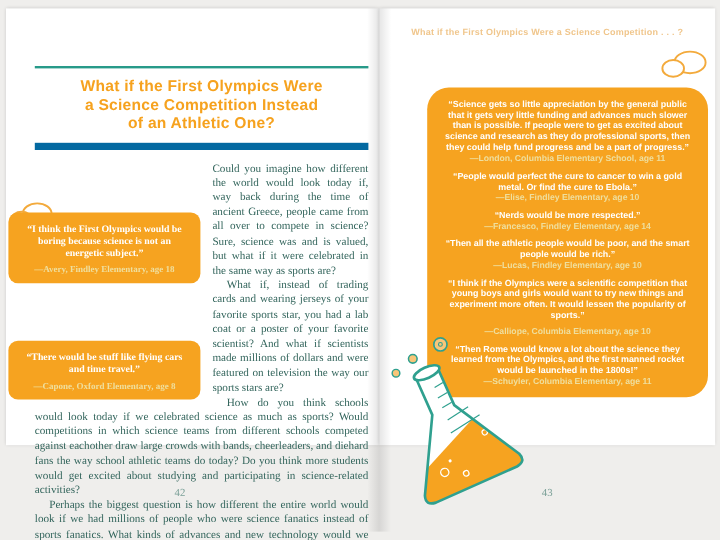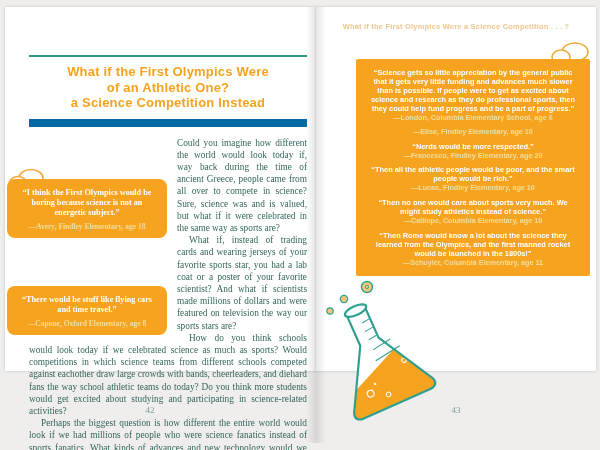--- a/index.html
+++ b/index.html
@@ -6,21 +6,21 @@
   .stage{position:relative;width:600px;height:450px;background:#efeeec;overflow:hidden;
          font-family:"Liberation Sans",sans-serif;}
   .page{position:absolute;top:7px;height:364px;background:#ffffff;
         box-shadow:0 0 3px rgba(0,0,0,0.18);}
   .page-left{left:5px;width:311px;}
   .page-right{left:316px;width:280px;}
   .seam{position:absolute;left:306px;top:7px;width:20px;height:436px;pointer-events:none;
         background:linear-gradient(90deg,rgba(0,0,0,0) 0%,rgba(0,0,0,0.10) 50%,rgba(0,0,0,0) 100%);}
 
   
-  .title-block{margin:48px 9px 0 24px;border-top:2px solid #279a89;border-bottom:8px solid #0369a1;
+  .title-block{margin:48px 9px 0 24px;border-top:2px solid #279a89;border-bottom:6px solid #0369a1;
                padding:7px 0 8px 0;text-align:center;}
   .title-block h1{margin:0;font-size:13px;line-height:15.5px;font-weight:bold;color:#f6a21e;letter-spacing:.2px;}
   .title-block h1 span{display:block;}
   .body-text{margin:10px 9px 0 24px;font-family:"Liberation Serif",serif;font-size:9.3px;
              line-height:12.2px;color:#33655c;text-align:justify;}
   .body-text p{margin:0;}
   .body-text p + p{text-indent:12px;}
 
   .callout{float:left;box-sizing:border-box;width:160px;margin-left:-22px;margin-right:10px;
            background:#f6a320;border-radius:8px;padding:9px 10px 7px 10px;text-align:center;
@@ -35,21 +35,21 @@
   .bubble-2{left:2px;top:286px;}
   .bubble-3{left:232px;top:32px;z-index:0;}
 
   .page-number{position:absolute;top:398px;left:0;width:100%;text-align:center;
                font-family:"Liberation Serif",serif;font-size:9px;color:#7ba098;}
   .page-left .page-number{width:290px;}
 
   
   .running-header{position:absolute;top:15px;left:0;width:100%;text-align:center;
                   font-size:7.5px;font-weight:bold;color:#f0c68c;letter-spacing:.2px;}
-  .quote-panel{position:absolute;left:40px;right:6px;top:52px;background:#f6a320;border-radius:2px;
+  .quote-panel{position:absolute;left:40px;right:6px;top:66px;background:#f6a320;border-radius:18px;
                padding:9px 12px 8px 12px;text-align:center;z-index:1;}
   .quote-panel blockquote{margin:0 0 5px 0;}
   .quote-panel blockquote:last-child{margin-bottom:0;}
   .quote-panel .q-text{margin:0;font-weight:bold;font-size:7.4px;line-height:9px;color:#ffffff;}
   .quote-panel .q-attr{margin:1px 0 0 0;font-weight:bold;font-size:7.2px;line-height:8.8px;color:#efdf9e;}
 
   .flask-wrap{position:absolute;left:4px;top:268px;z-index:2;}
 </style>
 </head>
 <body>
@@ -66,22 +66,22 @@
 
     <svg class="bubble-doodle bubble-2" width="40" height="28" viewBox="0 0 40 28">
       <ellipse cx="24" cy="11" rx="12" ry="8.5" fill="#ffffff" stroke="#f3aa3c" stroke-width="1.6"></ellipse>
       <ellipse cx="11" cy="16" rx="8.5" ry="6.5" fill="#ffffff" stroke="#f3aa3c" stroke-width="1.6"></ellipse>
       <circle cx="6" cy="24" r="1.6" fill="none" stroke="#f3aa3c" stroke-width="1.2"></circle>
     </svg>
 
     <div class="title-block">
       <h1>
         <span>What if the First Olympics Were</span>
+        <span>a Science Competition Instead</span>
         <span>of an Athletic One?</span>
-        <span>a Science Competition Instead</span>
       </h1>
     </div>
 
     <div class="body-text">
 
       <aside class="callout callout-1">
         <p class="c-quote">“I think the First Olympics would be boring because science is not an energetic subject.”</p>
         <p class="c-attr">—Avery, Findley Elementary, age 18</p>
       </aside>
 
@@ -105,37 +105,38 @@
     <div class="running-header">What if the First Olympics Were a Science Competition . . . ?</div>
 
     <svg class="bubble-doodle bubble-3" width="44" height="30" viewBox="0 0 44 30">
       <ellipse cx="27" cy="13" rx="13" ry="9" fill="#ffffff" stroke="#f3aa3c" stroke-width="1.6"></ellipse>
       <ellipse cx="13" cy="18" rx="9" ry="7" fill="#ffffff" stroke="#f3aa3c" stroke-width="1.6"></ellipse>
     </svg>
 
     <div class="quote-panel">
       <blockquote>
         <p class="q-text">“Science gets so little appreciation by the general public that it gets very little funding and advances much slower than is possible. If people were to get as excited about science and research as they do professional sports, then they could help fund progress and be a part of progress.”</p>
-        <p class="q-attr">—London, Columbia Elementary School, age 6</p>
+        <p class="q-attr">—London, Columbia Elementary School, age 11</p>
       </blockquote>
       <blockquote>
+        <p class="q-text">“People would perfect the cure to cancer to win a gold metal. Or find the cure to Ebola.”</p>
         <p class="q-attr">—Elise, Findley Elementary, age 10</p>
       </blockquote>
       <blockquote>
         <p class="q-text">“Nerds would be more respected.”</p>
-        <p class="q-attr">—Francesco, Findley Elementary, age 20</p>
+        <p class="q-attr">—Francesco, Findley Elementary, age 14</p>
       </blockquote>
       <blockquote>
         <p class="q-text">“Then all the athletic people would be poor, and the smart people would be rich.”</p>
         <p class="q-attr">—Lucas, Findley Elementary, age 10</p>
       </blockquote>
       <blockquote>
+        <p class="q-text">“I think if the Olympics were a scientific competition that young boys and girls would want to try new things and experiment more often. It would lessen the popularity of sports.”</p>
       </blockquote>
       <blockquote>
-        <p class="q-text">“Then no one would care about sports very much. We might study athletics instead of science.”</p>
         <p class="q-attr">—Calliope, Columbia Elementary, age 10</p>
       </blockquote>
       <blockquote>
         <p class="q-text">“Then Rome would know a lot about the science they learned from the Olympics, and the first manned rocket would be launched in the 1800s!”</p>
         <p class="q-attr">—Schuyler, Columbia Elementary, age 11</p>
       </blockquote>
     </div>
 
     <div class="flask-wrap">
       <svg width="134" height="158" viewBox="0 0 134 158">

